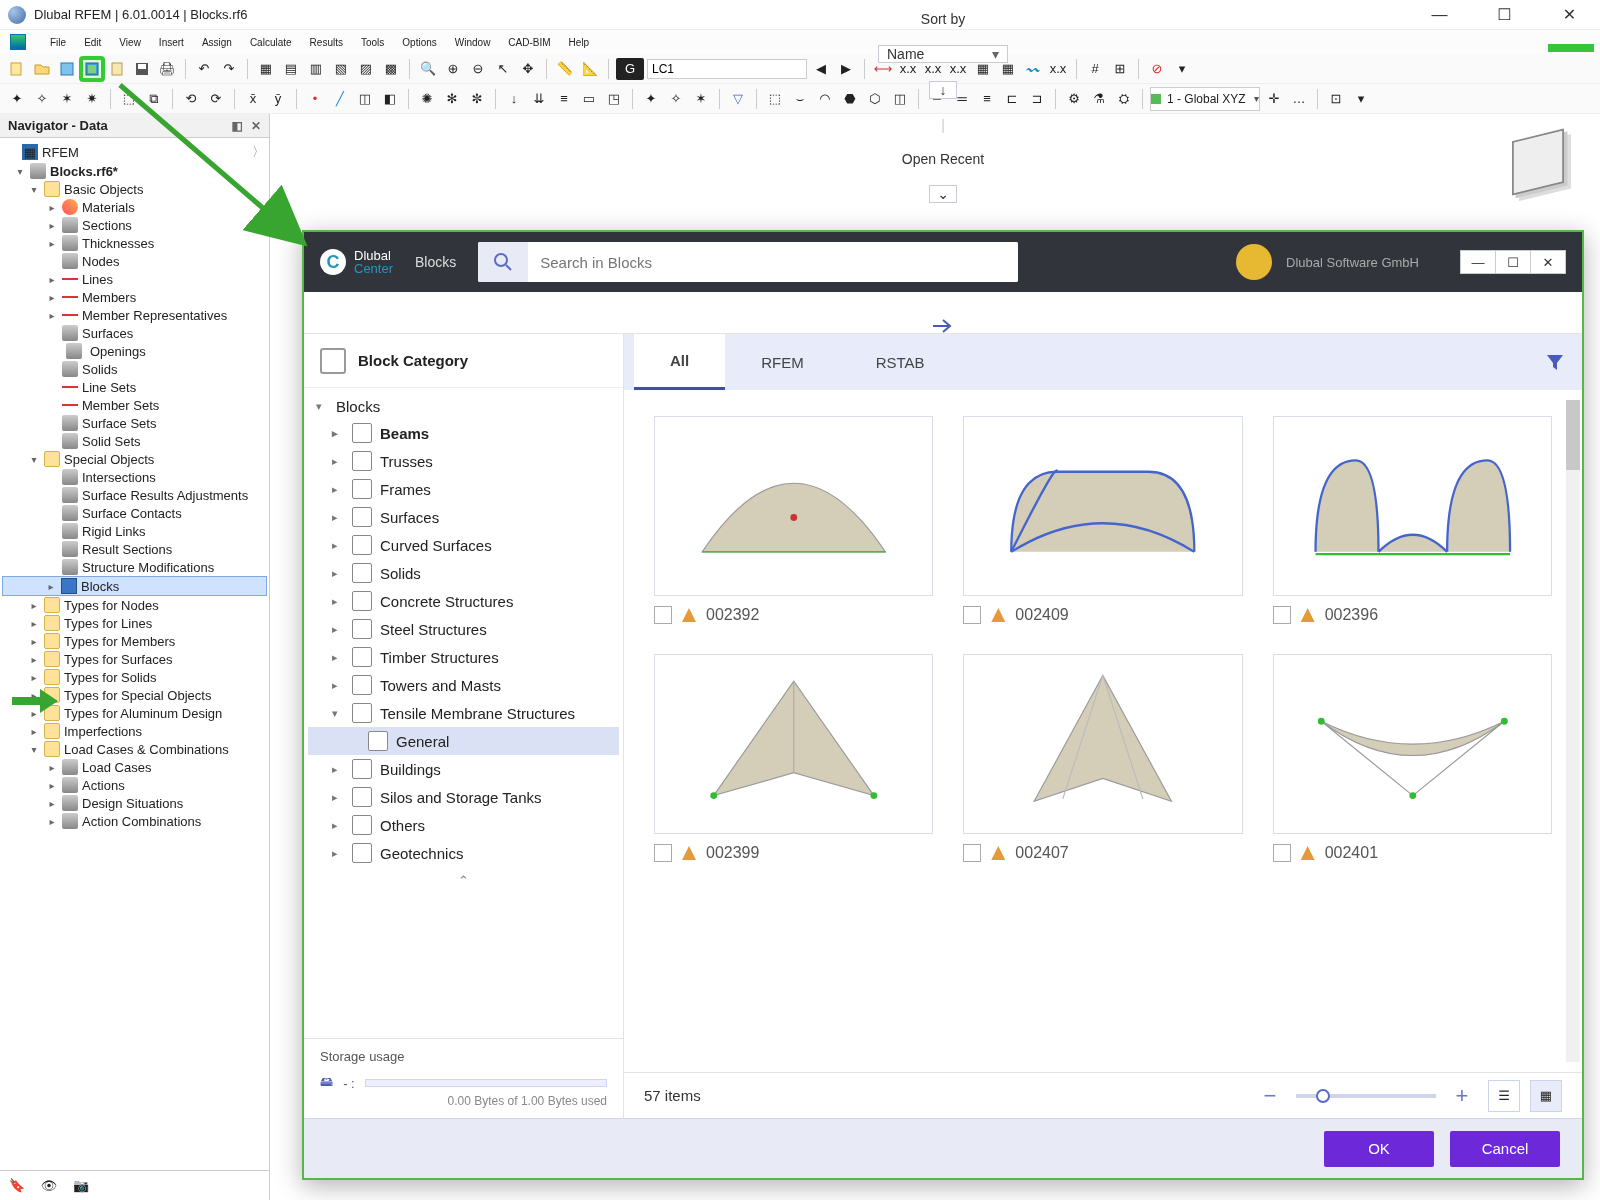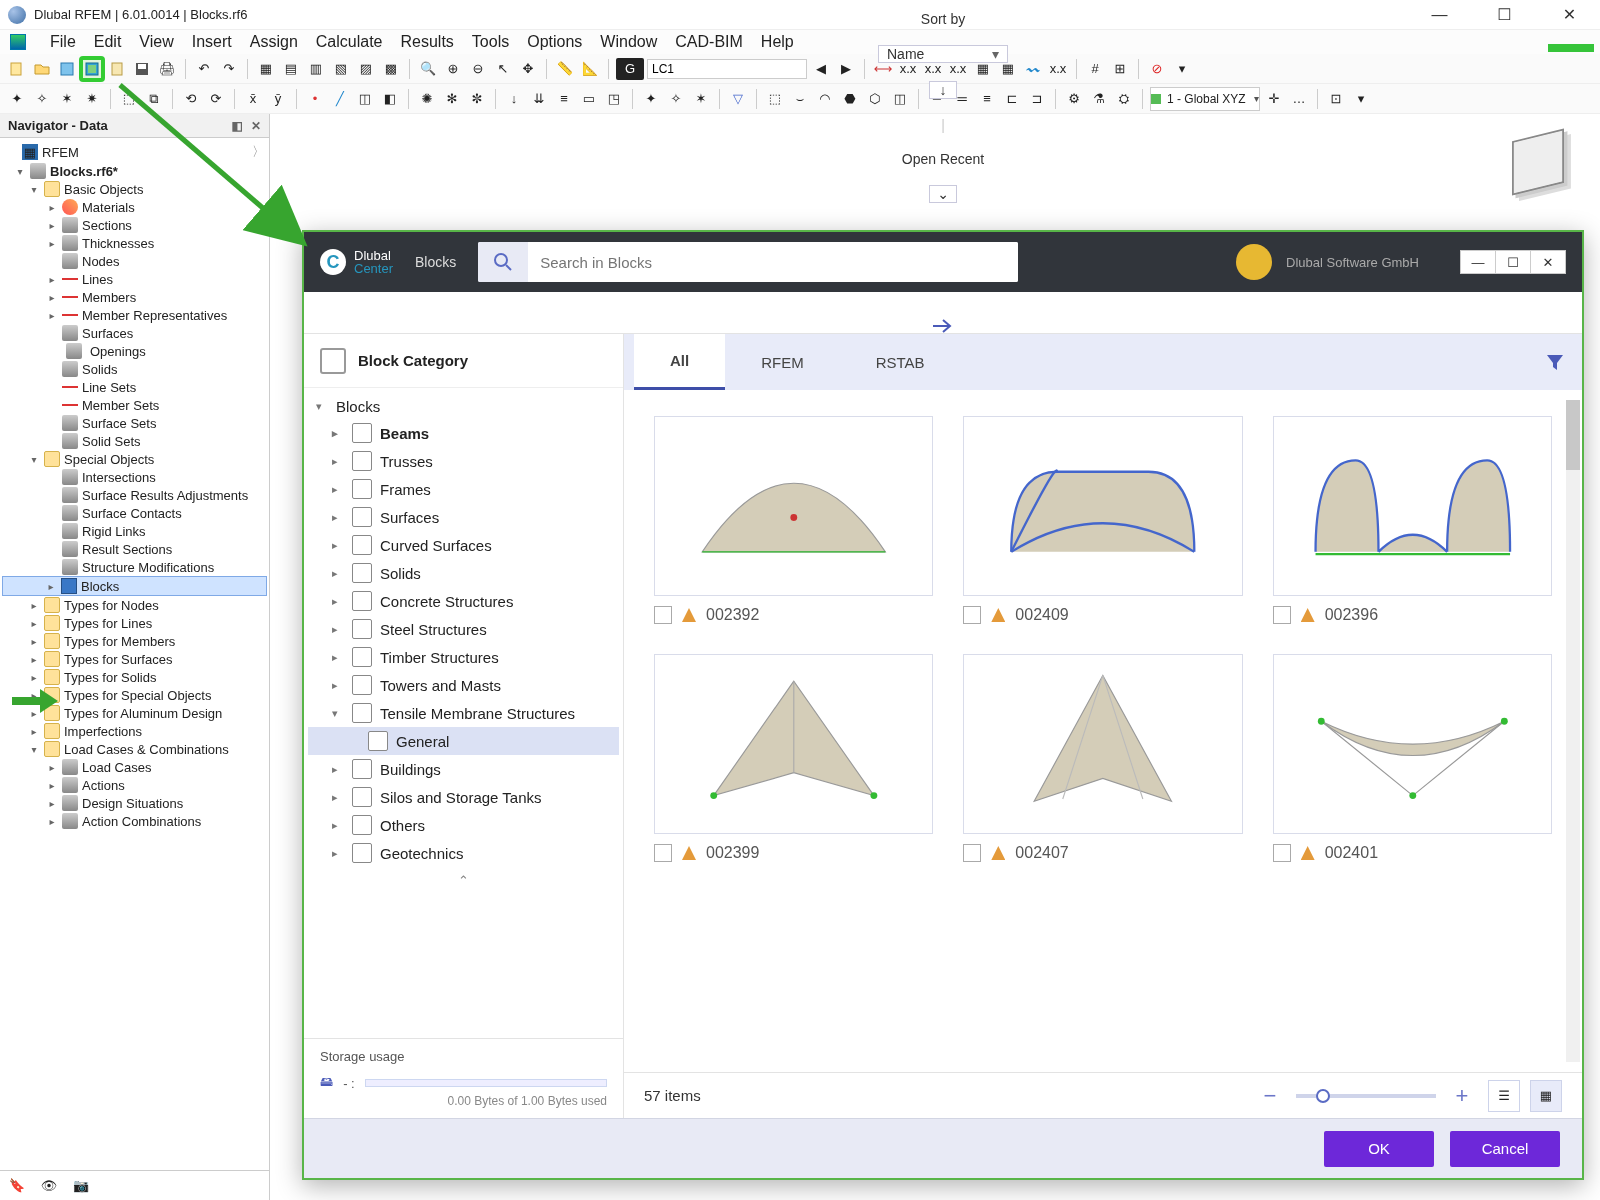--- a/index.html
+++ b/index.html
@@ -5,21 +5,21 @@
 * { box-sizing: border-box; margin: 0; padding: 0; font-family: "Segoe UI", Arial, sans-serif; }
 body { background: #fff; width: 1600px; height: 1200px; overflow: hidden; position: relative; font-size: 13px; color: #222; }
 
 
 .titlebar { height: 30px; display: flex; align-items: center; padding: 0 8px; background: #fff; border-bottom: 1px solid #eee; }
 .titlebar .app-icon { width: 18px; height: 18px; background: radial-gradient(circle at 30% 30%, #a8c3e8, #3f6fa6); border-radius: 50%; margin-right: 8px; }
 .titlebar .wincontrols { margin-left: auto; display: flex; gap: 20px; font-size: 16px; color: #333; }
 .titlebar .winbtn { width: 45px; height: 30px; display:flex; align-items:center; justify-content:center; }
 
 
-.menubar { height: 24px; display: flex; align-items: center; padding: 0 10px; gap: 18px; font-size: 16px; background:#fcfcfc; }
+.menubar { height: 24px; display: flex; align-items: center; padding: 0 10px; gap: 18px; font-size: 10px; background:#fcfcfc; }
 .menubar .mico { width:16px;height:16px;background:linear-gradient(#3c6,#06a);margin-right:6px;border:1px solid #07a;}
 .menubar span { cursor: default; }
 
 
 .toolbar { height: 30px; display: flex; align-items: center; padding: 2px 6px; gap: 3px; background:#fafafa; border-bottom:1px solid #eee; }
 .toolbar .tb { width: 22px; height: 22px; display:inline-flex; align-items:center; justify-content:center; border:1px solid transparent; border-radius:2px; }
 .toolbar .sep { width:1px; height:20px; background:#ccc; margin:0 4px; }
 .toolbar .tb.highlight { border:2px solid #3c3; background:#e1f5dc; box-shadow:0 0 0 2px #3c3; }
 .tb svg { width:16px; height:16px; }
 .toolbar input.lcfield { width:160px; height:20px; font-size:12px; padding:0 4px; border:1px solid #ccc; }

